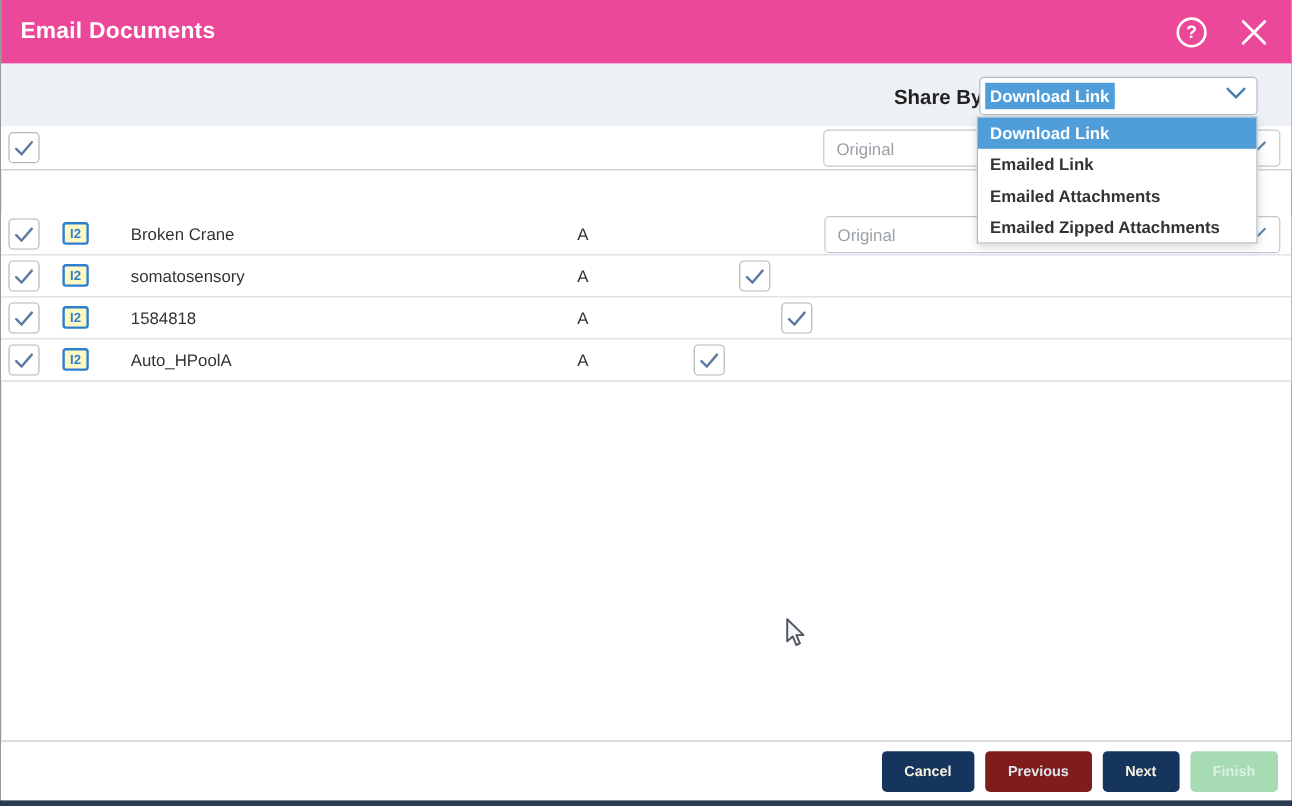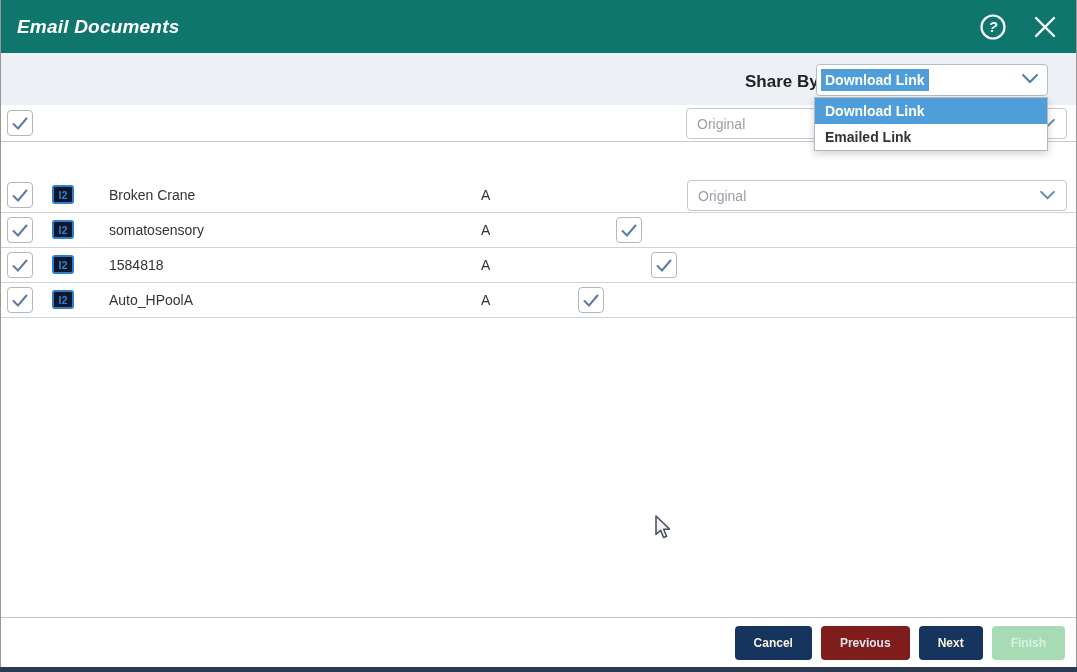--- a/index.html
+++ b/index.html
@@ -2,22 +2,22 @@
 <html><head>
 <meta charset="utf-8">
 <style>
   * { margin:0; padding:0; box-sizing:border-box; }
   html,body { width:1077px; height:672px; overflow:hidden; background:#2b3a50;
               font-family:"Liberation Sans", sans-serif; }
   .screen { position:relative; width:1077px; height:672px; background:#fff;
             border-left:1px solid #98989b; border-right:1px solid #98989b; }
 
   
-  .hdr { position:absolute; left:0; top:0; right:0; height:53px; background:#0f766e;
-         display:flex; align-items:center; padding:0 16px;font-style:italic; }
+  .hdr { position:absolute; left:0; top:0; right:0; height:53px; background:#ec4899;
+         display:flex; align-items:center; padding:0 16px; }
   .hdr-title { color:#ffffff; font-size:19px; font-weight:bold; letter-spacing:.2px; }
   .hdr-icons { margin-left:auto; display:flex; align-items:center; gap:22px; }
   .hdr-ic { width:30px; height:30px; display:flex; align-items:center; justify-content:center; cursor:pointer; }
 
   
   .subhdr { position:absolute; left:0; top:53px; right:0; height:52px; background:#edf1f5; }
   .subtitle { position:absolute; left:12px; top:16px; font-size:17px; color:#333; }
   .shareby-label { position:absolute; left:744px; top:72px; font-size:17px; font-weight:bold; color:#222; }
 
   
@@ -57,21 +57,21 @@
   .thead .c-version { position:absolute; left:480px; top:11px; }
   .thead .c-imgsize { position:absolute; left:690px; top:11px; }
   .ficon { position:absolute; top:7px; width:21px; height:21px; }
   .ficon.word  { left:580px; } .ficon.pdf { left:618px; } .ficon.excel { left:653px; }
 
   
   .trow { position:absolute; left:0; right:0; height:35px; background:#fff;
           border-bottom:1px solid #ccd5df; }
   .r0 { top:178px; } .r1 { top:213px; } .r2 { top:248px; } .r3 { top:283px; }
   .trow .cbx  { position:absolute; left:6px; top:4px; }
-  .i2tag { position:absolute; left:51px; top:7px; width:22px; height:19px; background:#0f172a;
+  .i2tag { position:absolute; left:51px; top:7px; width:22px; height:19px; background:#fef9c3;
            border:2px solid #2f7fd0; border-radius:3px; color:#2f7fd0; font-size:11px; font-weight:bold;
            display:flex; align-items:center; justify-content:center; }
   .trow .title   { position:absolute; left:88px;  top:9px; font-size:14px; color:#333;margin-left:20px; }
   .trow .version { position:absolute; left:480px; top:9px; font-size:14px; color:#333; }
   .rend { position:absolute; top:4px; }
   .rend.word { left:577px; } .rend.pdf { left:615px; } .rend.excel { left:650px; }
   .trow .osel { position:absolute; left:686px; top:2px; width:380px; }
 
   
   .foot { position:absolute; left:0; right:0; top:617px; height:50px; background:#fff;
@@ -116,20 +116,22 @@
     <span class="chev">
       <svg width="18" height="12" viewBox="0 0 18 12">
           <path d="M2 2 L9 9 L16 2" fill="none" stroke="#4a7fae" stroke-width="2" stroke-linecap="round"></path>
         </svg>
     </span>
   </div>
 
   <div class="ddl">
     <div class="ddl-item sel">Download Link</div>
     <div class="ddl-item">Emailed Link</div>
+    <div class="ddl-item">Emailed Attachments</div>
+    <div class="ddl-item">Emailed Zipped Attachments</div>
   </div>
 
   <div class="frow">
     <div class="cbx">
       <svg width="16" height="13" viewBox="0 0 16 13">
           <path d="M1.5 7 L6 11.5 L14.5 1.5" fill="none" stroke="#5d7ba1" stroke-width="2" stroke-linecap="round"></path>
         </svg>
     </div>
     <div class="osel">
       <span class="ph">Original</span>

